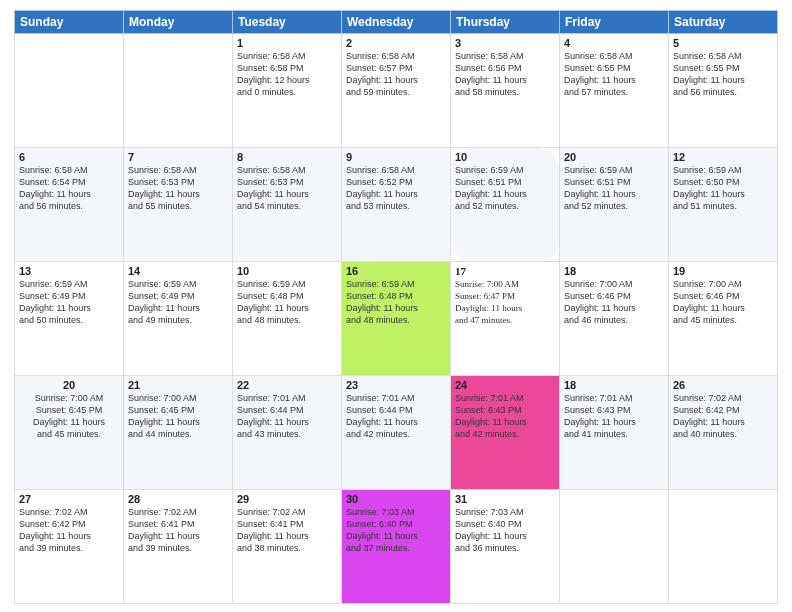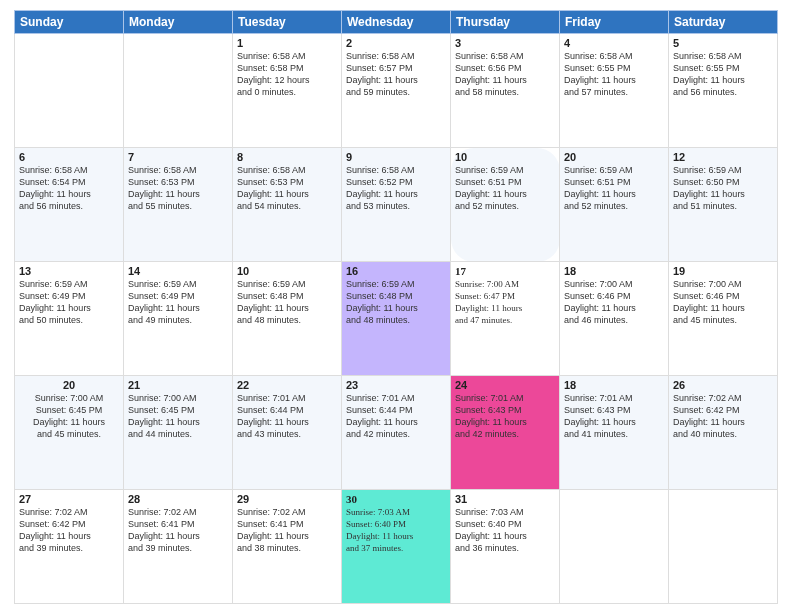--- a/index.html
+++ b/index.html
@@ -209,21 +209,21 @@
 Daylight: 11 hours
 and 49 minutes.</div>
           </td>
           <td style="background-color: rgb(255, 255, 255);">
             <span class="day-num">10</span>
             <div class="day-detail" style="white-space: pre-line;">Sunrise: 6:59 AM
 Sunset: 6:48 PM
 Daylight: 11 hours
 and 48 minutes.</div>
           </td>
-          <td style="background-color: #c4b5fd; margin-top: 25px;">
+          <td style="background-color: #bef264; margin-top: 25px;">
             <span class="day-num">16</span>
             <div class="day-detail" style="white-space: pre-line;">Sunrise: 6:59 AM
 Sunset: 6:48 PM
 Daylight: 11 hours
 and 48 minutes.</div>
           </td>
           <td style="background-color: rgb(255, 255, 255); font-family: Liberation Serif, serif;">
             <span class="day-num">17</span>
             <div class="day-detail" style="white-space: pre-line;">Sunrise: 7:00 AM
 Sunset: 6:47 PM
@@ -311,21 +311,21 @@
 Daylight: 11 hours
 and 39 minutes.</div>
           </td>
           <td style="background-color: rgb(255, 255, 255);">
             <span class="day-num">29</span>
             <div class="day-detail" style="white-space: pre-line;">Sunrise: 7:02 AM
 Sunset: 6:41 PM
 Daylight: 11 hours
 and 38 minutes.</div>
           </td>
-          <td style="background-color: #5eead4; font-family: Liberation Serif, serif;">
+          <td style="background-color: #d946ef;">
             <span class="day-num">30</span>
             <div class="day-detail" style="white-space: pre-line;">Sunrise: 7:03 AM
 Sunset: 6:40 PM
 Daylight: 11 hours
 and 37 minutes.</div>
           </td>
           <td style="background-color: rgb(255, 255, 255);">
             <span class="day-num">31</span>
             <div class="day-detail" style="white-space: pre-line;">Sunrise: 7:03 AM
 Sunset: 6:40 PM

